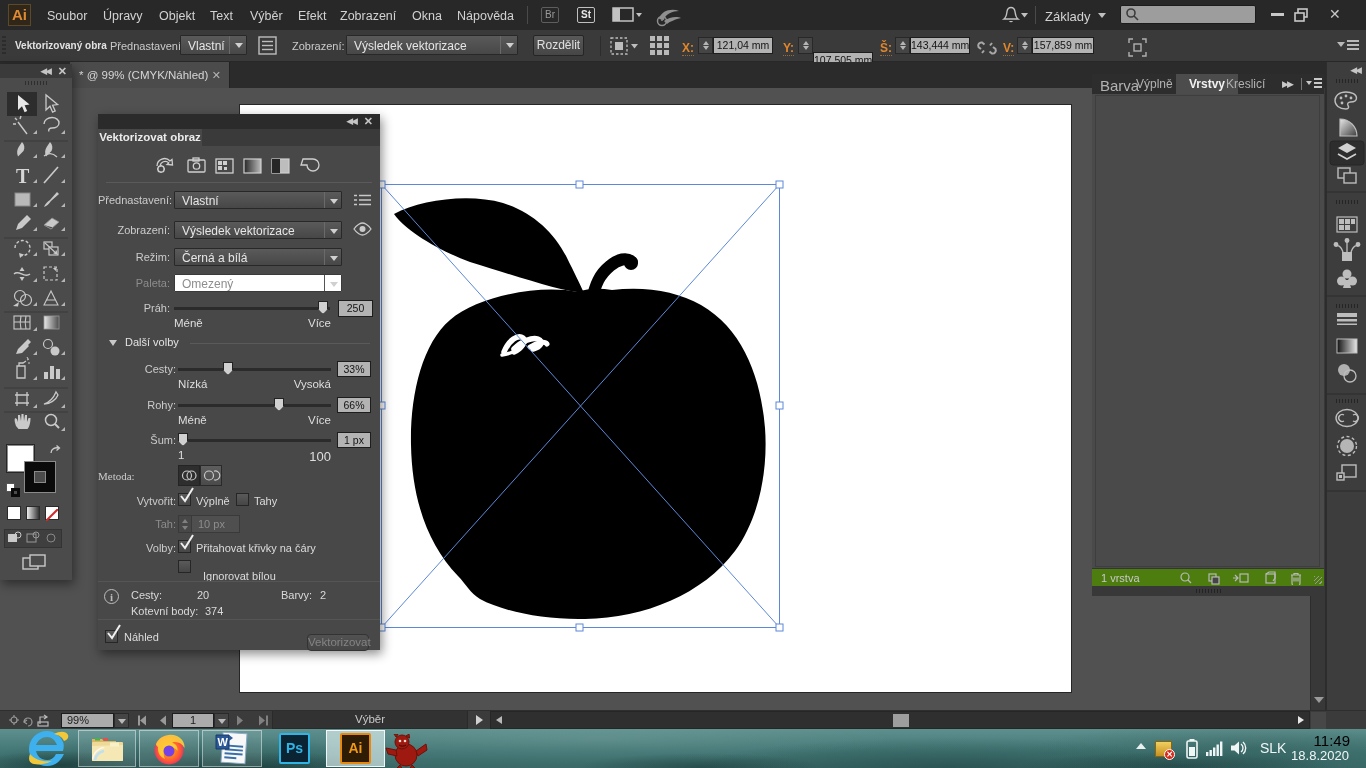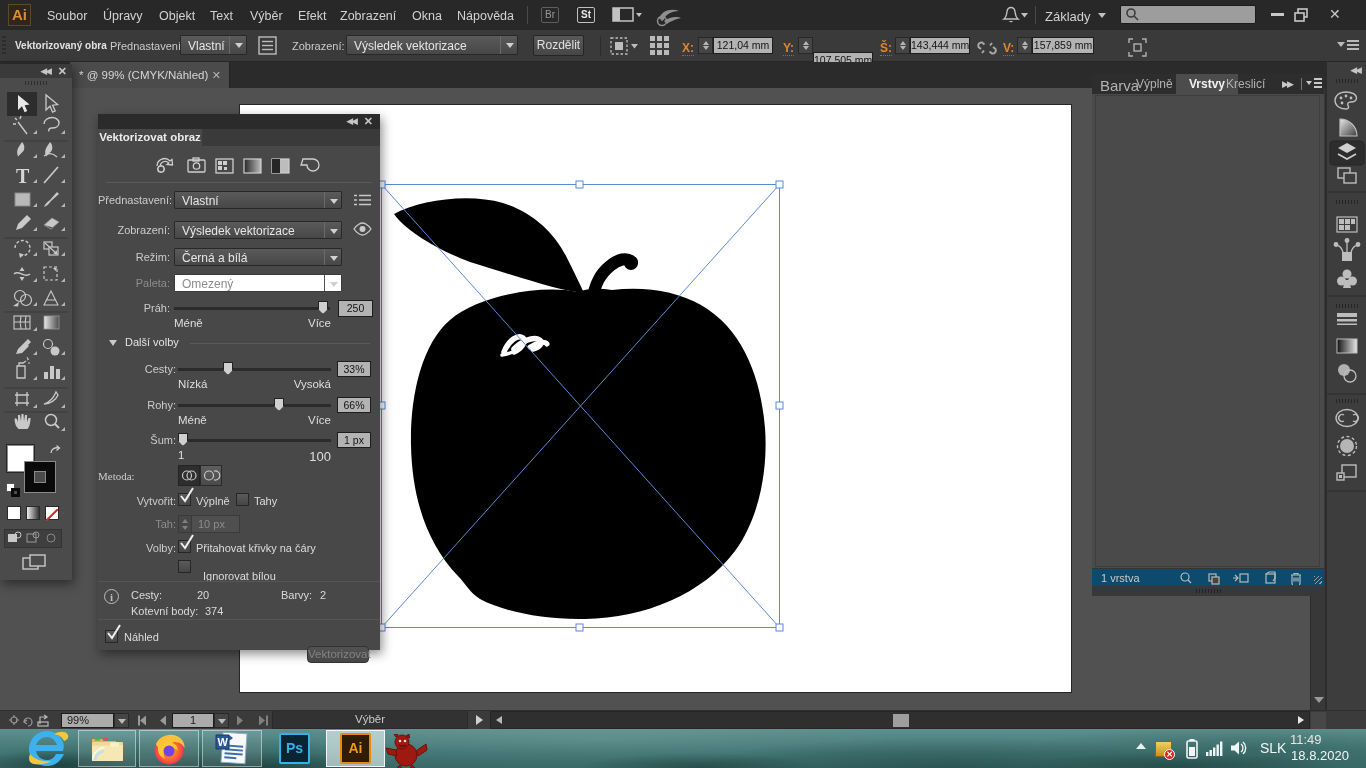--- a/index.html
+++ b/index.html
@@ -497,21 +497,21 @@
     <div class="clabel" style="left:222px;top:475px;color:#d9d9d9;">2</div>
     <div class="clabel" style="left:33px;top:491px;color:#d9d9d9;">Kotevní body:</div>
     <div class="clabel" style="left:107px;top:491px;color:#d9d9d9;">374</div>
     <div class="abs" style="left:0;top:505px;width:282px;height:1px;background:#3e3e3e;border-bottom:1px solid #555;"></div>
 
     <div class="abs" style="left:7px;top:516px;width:13px;height:13px;background:linear-gradient(#5a5a5a,#464646);border:1px solid #262626;"></div>
     <svg class="abs" style="left:8px;top:509px;" width="16" height="17" viewBox="0 0 16 17">
         <path d="M2,10 l4,5 8,-13" fill="none" stroke="#f0f0f0" stroke-width="2"></path>
       </svg>
     <div class="clabel" style="left:26px;top:517px;color:#dcdcdc;">Náhled</div>
-    <div class="abs" style="left:209px;top:532px;width:62px;height:17px;background:linear-gradient(#525252,#464646);border:1px solid #333;border-radius:4px;color:#848484;font-size:11.5px;text-align:center;line-height:15px;">Vektorizovat</div>
+    <div class="abs" style="left:209px;top:520px;width:62px;height:17px;background:linear-gradient(#525252,#464646);border:1px solid #333;border-radius:4px;color:#848484;font-size:11.5px;text-align:center;line-height:15px;">Vektorizovat</div>
   </div>
   <div class="abs" id="vscroll" style="left:1310px;top:88px;width:16px;height:622px;background:#383838;border-left:1px solid #2c2c2c;border-right:1px solid #2c2c2c;">
     <div class="abs" style="left:3px;top:609px;border-left:5px solid transparent;border-right:5px solid transparent;border-top:6px solid #9a9a9a;"></div>
   </div>
   <div class="abs" id="dock" style="left:1326px;top:62px;width:40px;height:667px;background:#3d3d3d;border-left:1px solid #2d2d2d;">
     <span class="collapse" style="right:6px;top:3px;">◀◀</span>
     <div class="abs" style="left:9px;top:17px;width:22px;height:4px;background-image:repeating-linear-gradient(90deg,#252525 0,#252525 1px,transparent 1px,transparent 3px);"></div>
     <svg class="abs" style="left:0;top:0px;" width="40" height="440" viewBox="0 0 40 440">
       <g stroke="#2d2d2d">
           <line x1="0" y1="130" x2="40" y2="130"></line>
@@ -635,21 +635,21 @@
       <div class="abs" style="left:8px;top:3px;font-size:15px;color:#b2b2b2;">Barva</div>
       <div class="abs" style="left:44px;top:3px;font-size:12px;color:#b2b2b2;">Výplně b</div>
       <div class="abs" style="left:84px;top:0;width:62px;height:20px;background:#4c4c4c;color:#f2f2f2;font-size:12px;text-align:center;line-height:20px;font-weight:bold;">Vrstvy</div>
       <div class="abs" style="left:134px;top:3px;font-size:12px;color:#b2b2b2;">Kreslicí</div>
       <div class="abs" style="left:190px;top:5px;font-size:9px;color:#c9c9c9;letter-spacing:-2px;">▶▶</div>
       <div class="abs" style="left:209px;top:4px;width:1px;height:12px;background:#777;"></div>
       <div class="abs" style="left:214px;top:7px;border-left:3.5px solid transparent;border-right:3.5px solid transparent;border-top:4.5px solid #c9c9c9;"></div>
       <div class="abs" style="left:222px;top:4px;width:8px;height:2px;background:#c9c9c9;box-shadow:0 4px 0 #c9c9c9, 0 8px 0 #c9c9c9;"></div>
     </div>
     <div class="abs" style="left:3px;top:21px;width:225px;height:472px;border:1px solid #3e3e3e;"></div>
-    <div class="abs" style="left:0;top:494px;width:232px;height:18px;background:#0c4a6e;border-top:1px solid #353535;">
+    <div class="abs" style="left:0;top:494px;width:232px;height:18px;background:#4d7c0f;border-top:1px solid #353535;">
       <div class="abs" style="left:9px;top:3px;font-size:11px;color:#c9c9c9;">1 vrstva</div>
       <svg class="abs" style="left:86px;top:2px;" width="140" height="14" viewBox="0 0 140 14">
         <g stroke="#b9b9b9" stroke-width="1.2" fill="none">
           <circle cx="7" cy="6" r="4"></circle>
             <line x1="10" y1="9" x2="13" y2="12"></line>
           <rect x="31" y="3" width="7" height="7"></rect>
             <rect x="34" y="6" width="7" height="7" fill="#454545"></rect>
           <path d="M57,4 l3,3 -3,3 M60,7 h-5"></path>
             <rect x="62" y="3" width="8" height="8"></rect>
           <rect x="88" y="3" width="9" height="9"></rect>
@@ -797,16 +797,16 @@
           <rect x="7" y="6.5" width="2.4" height="8.5"></rect>
           <rect x="10.5" y="3.5" width="2.4" height="11.5"></rect>
           <rect x="14" y="0.5" width="2.4" height="14.5"></rect>
         </g>
     </svg>
     <svg class="abs" style="left:1230px;top:10px;" width="17" height="18" viewBox="0 0 17 18">
       <path d="M1,6.5 h3.5 L9,2.5 v13 L4.5,11.5 H1 z" fill="#f0f5f5"></path>
       <path d="M11,5 a5,5 0 0 1 0,8 M13,3 a8,8 0 0 1 0,12" stroke="#f0f5f5" stroke-width="1.4" fill="none"></path>
     </svg>
     <div class="abs" style="left:1260px;top:11px;font-size:14px;color:#f2f6f6;">SLK</div>
-    <div class="abs" style="left:1290px;top:3px;width:60px;text-align:left;font-size:13px;color:#e5e5e5;">11:49</div>
+    <div class="abs" style="left:1290px;top:3px;width:60px;text-align:right;font-size:15px;color:#000000;">11:49</div>
     <div class="abs" style="left:1285px;top:19px;width:70px;text-align:center;font-size:13px;color:#f2f6f6;">18.8.2020</div>
   </div>
 </div>
 
 </body></html>

